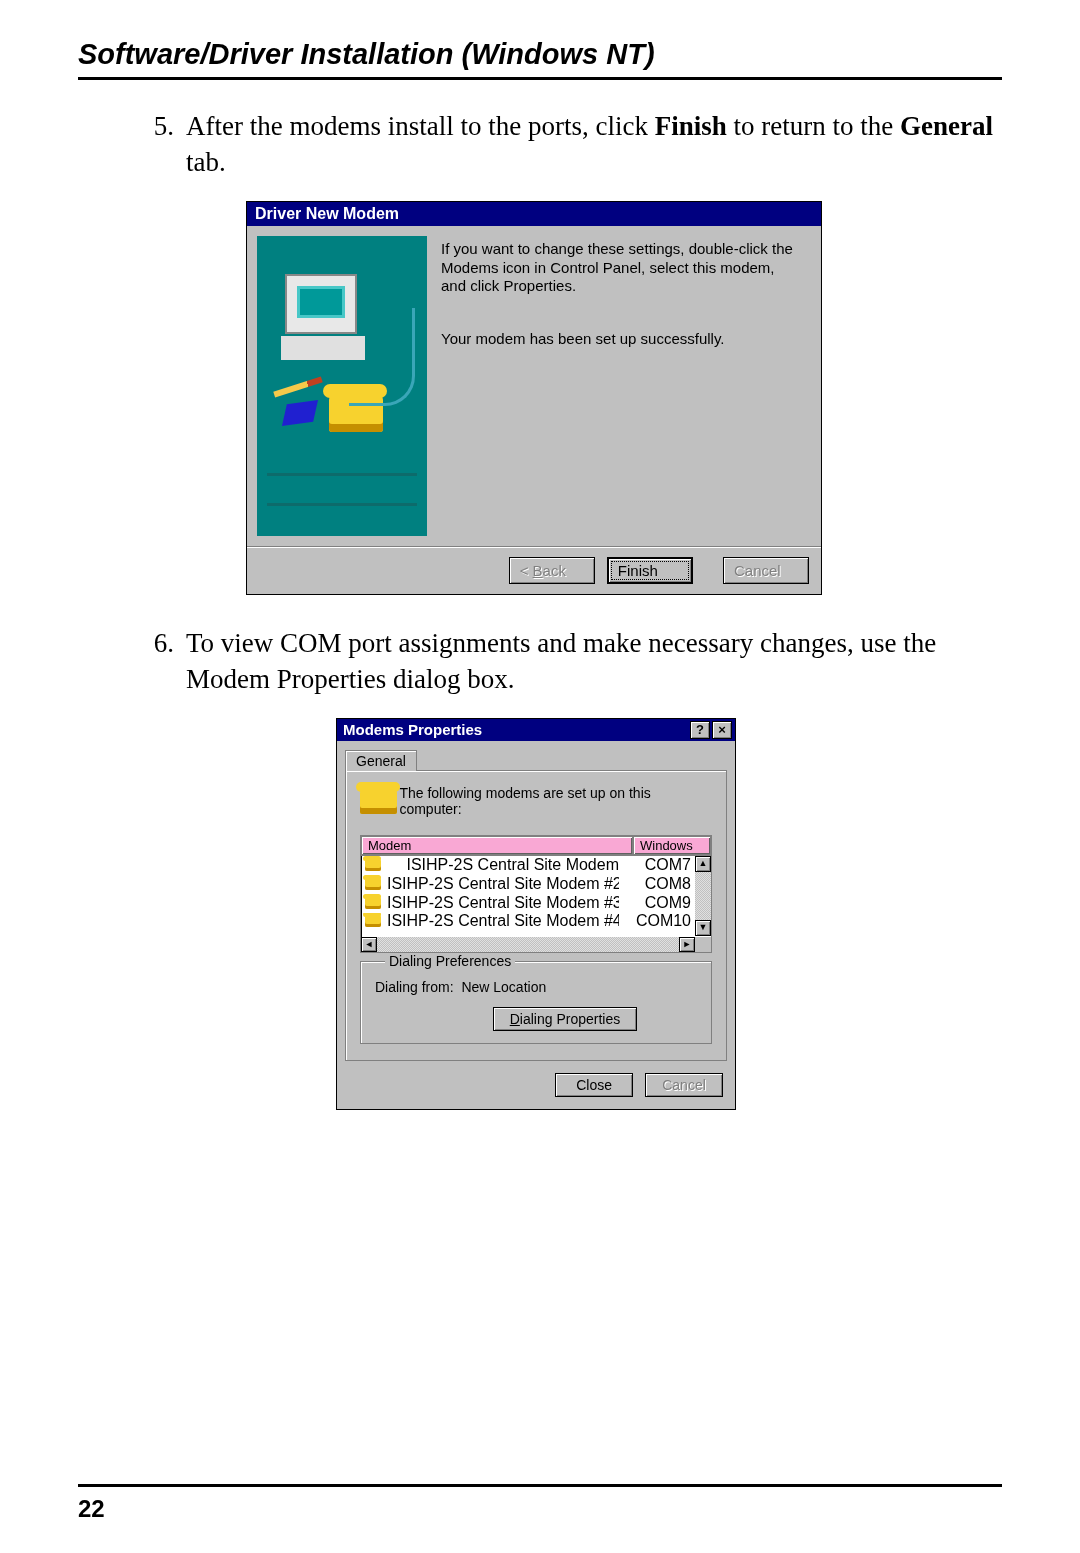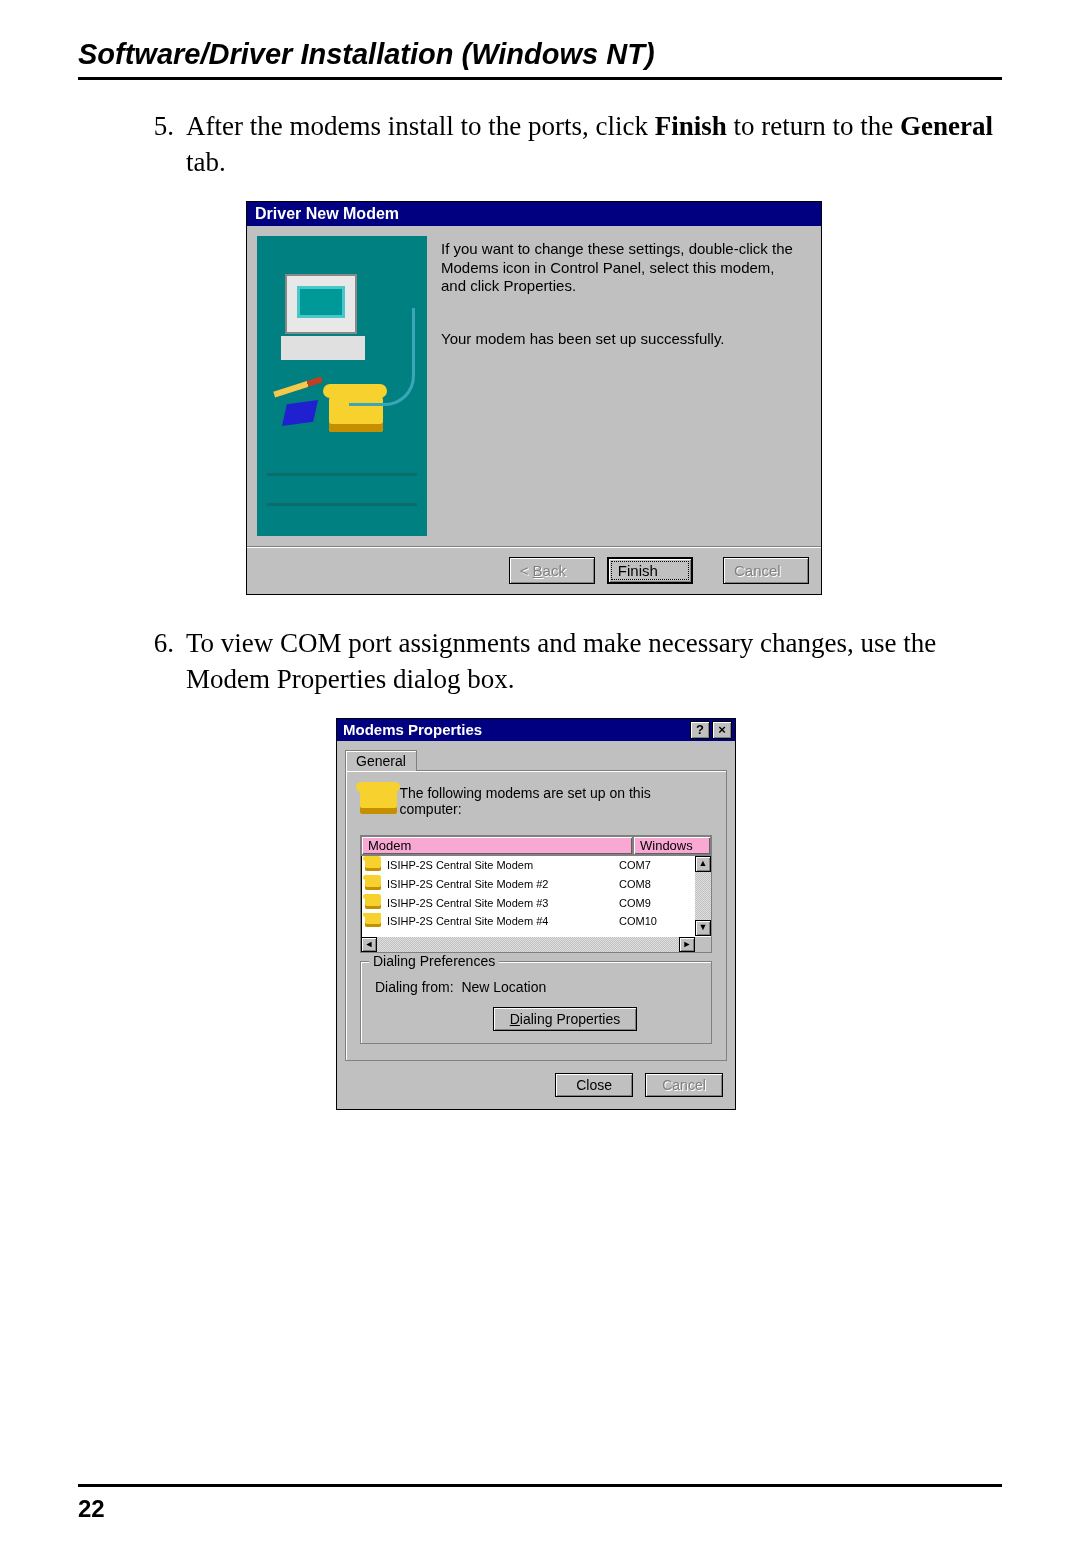--- a/index.html
+++ b/index.html
@@ -160,21 +160,21 @@
     height:118px; position:relative; margin-bottom:8px;
   }
   .listhead { display:flex; background:#f9a8d4; border-bottom:1px solid #808080; }
   .listhead .col {
     border:1px solid #808080; box-shadow: inset 1px 1px 0 #fff, inset -1px -1px 0 #606060;
     padding:1px 6px; font-size:13px;
   }
   .listhead .col.c1 { flex:1; }
   .listhead .col.c2 { width:78px; }
   .rows { position:absolute; left:0; right:16px; top:20px; bottom:16px; overflow:hidden; }
-  .row { display:flex; align-items:center; padding:0 4px; height:19px; font-size:11px; }
+  .row { display:flex; align-items:center; padding:0 4px; height:19px; font-size:16px;text-align:right; }
   .row .ic {
     width:16px; height:12px; background:#f7d22e; border-radius:2px; margin-right:6px; position:relative;
     box-shadow: inset 0 -3px 0 #c58f00;
   }
   .row .ic::before{content:"";position:absolute;left:-2px;top:-3px;width:18px;height:5px;background:#f7d22e;border-radius:3px;}
   .row .name { flex:1; white-space:nowrap; overflow:hidden; }
   .row .port { width:72px; }
   .row.cut .name, .row.cut .port { position: relative; }
   .row.cut { height: 16px; overflow: hidden; }
   .vscroll {
@@ -197,21 +197,21 @@
     box-shadow: inset 1px 1px 0 #fff, inset -1px -1px 0 #808080;
   }
   .sbtn.default { box-shadow: inset 0 0 0 1px #000, inset 2px 2px 0 #fff, inset -2px -2px 0 #808080; outline:1px dotted #000; outline-offset:-5px; }
   .sbtn u { text-decoration:underline; }
 
   .groupbox {
     border:1px solid #808080; box-shadow: inset 1px 1px 0 #fff;
     padding: 16px 14px 12px 14px; position:relative; margin-bottom:4px;
   }
   .groupbox .glabel {
-    position:absolute; top:-9px; left:8px; background:#c0c0c0; padding:0 4px; font-size:14px;
+    position:absolute; top:-9px; left:24px; background:#c0c0c0; padding:0 4px; font-size:14px;
   }
   .groupbox p { font-size:14px; line-height:1.35; margin-bottom:10px; }
   .dialprop-btn { width:144px; margin-left:118px; }
 
   .dlg2-footer { padding: 4px 12px 12px 0; text-align:right; }
   .dlg2-footer .sbtn { display:inline-block; min-width:78px; margin-left:8px; flex:none; }
 
   
   .page-footer {
     border-top: 3px solid #000;

